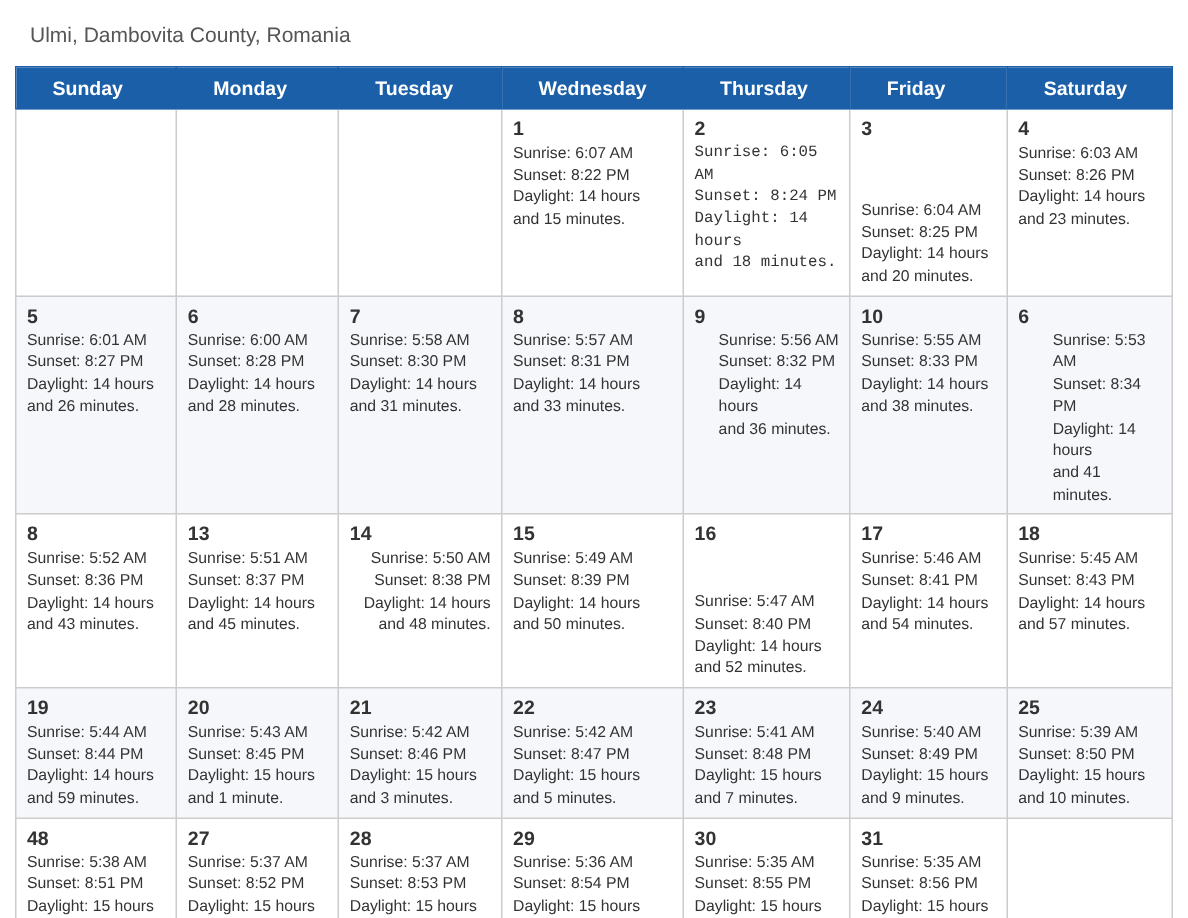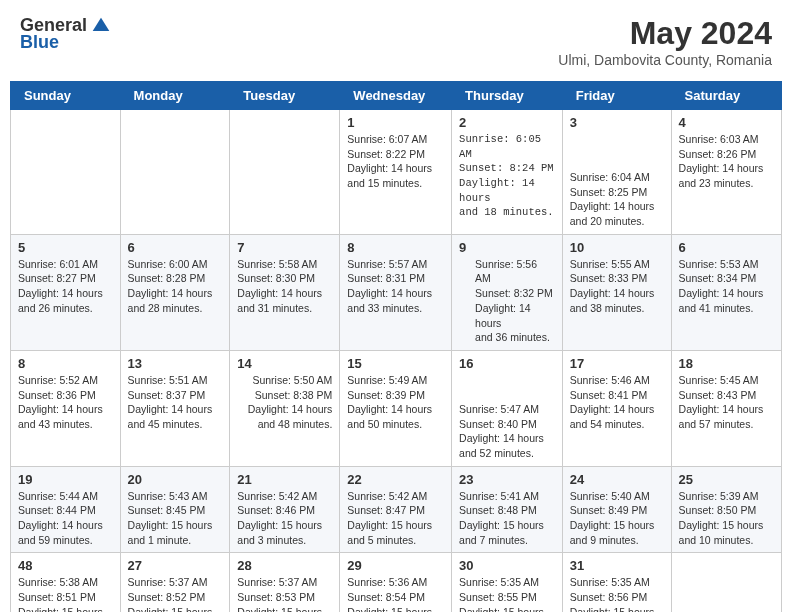--- a/index.html
+++ b/index.html
@@ -56,21 +56,21 @@
     }
     .calendar {
       width: 100%;
       border-collapse: collapse;
       border: 1px solid #ccc;
     }
     .calendar th {
       background-color: #1a5fa8;
       color: #fff;
       text-align: left;
-      padding: 6px 13px;
+      padding: 6px 24px;
       font-size: 13px;
       border: 1px solid #1a5fa8;
     }
     .calendar td {
       vertical-align: top;
       padding: 5px 7px;
       border: 1px solid #ccc;
       width: 113px;
       min-height: 80px;
       font-size: 11px;
@@ -93,31 +93,21 @@
       line-height: 1.4;
     }
     .empty-cell {
       background: #f9f9f9;
     }
   </style>
 </head>
 <body>
 
 <div class="header">
-  <div class="logo">
-    <div class="logo-text">
-      <span class="logo-general">General</span>
-      <svg class="logo-icon" viewBox="0 0 24 24">
-        <polygon points="12,2 22,18 2,18" fill="#1a5fa8"></polygon>
-      </svg>
-    </div>
-    <span class="logo-blue" style="margin-top:-4px;">Blue</span>
-  </div>
   <div class="title-section">
-    <div class="month-year">May 2024</div>
     <div class="location">Ulmi, Dambovita County, Romania</div>
   </div>
 </div>
 
 <table class="calendar">
   <thead>
     <tr>
     <th>Sunday</th>
         <th>Monday</th>
         <th>Tuesday</th>
@@ -199,21 +189,21 @@
         </td>
         <td>
           <span class="day-number">10</span>
           <div class="day-info" style="white-space: pre-line;">Sunrise: 5:55 AM
 Sunset: 8:33 PM
 Daylight: 14 hours
 and 38 minutes.</div>
         </td>
         <td>
           <span class="day-number">6</span>
-          <div class="day-info" style="white-space: pre-line;">Sunrise: 5:53 AM
+          <div class="day-info" style="white-space: pre-line; margin-left: 23px;">Sunrise: 5:53 AM
 Sunset: 8:34 PM
 Daylight: 14 hours
 and 41 minutes.</div>
         </td>
       </tr>
       <tr>
         <td>
           <span class="day-number">8</span>
           <div class="day-info" style="white-space: pre-line;">Sunrise: 5:52 AM
 Sunset: 8:36 PM

